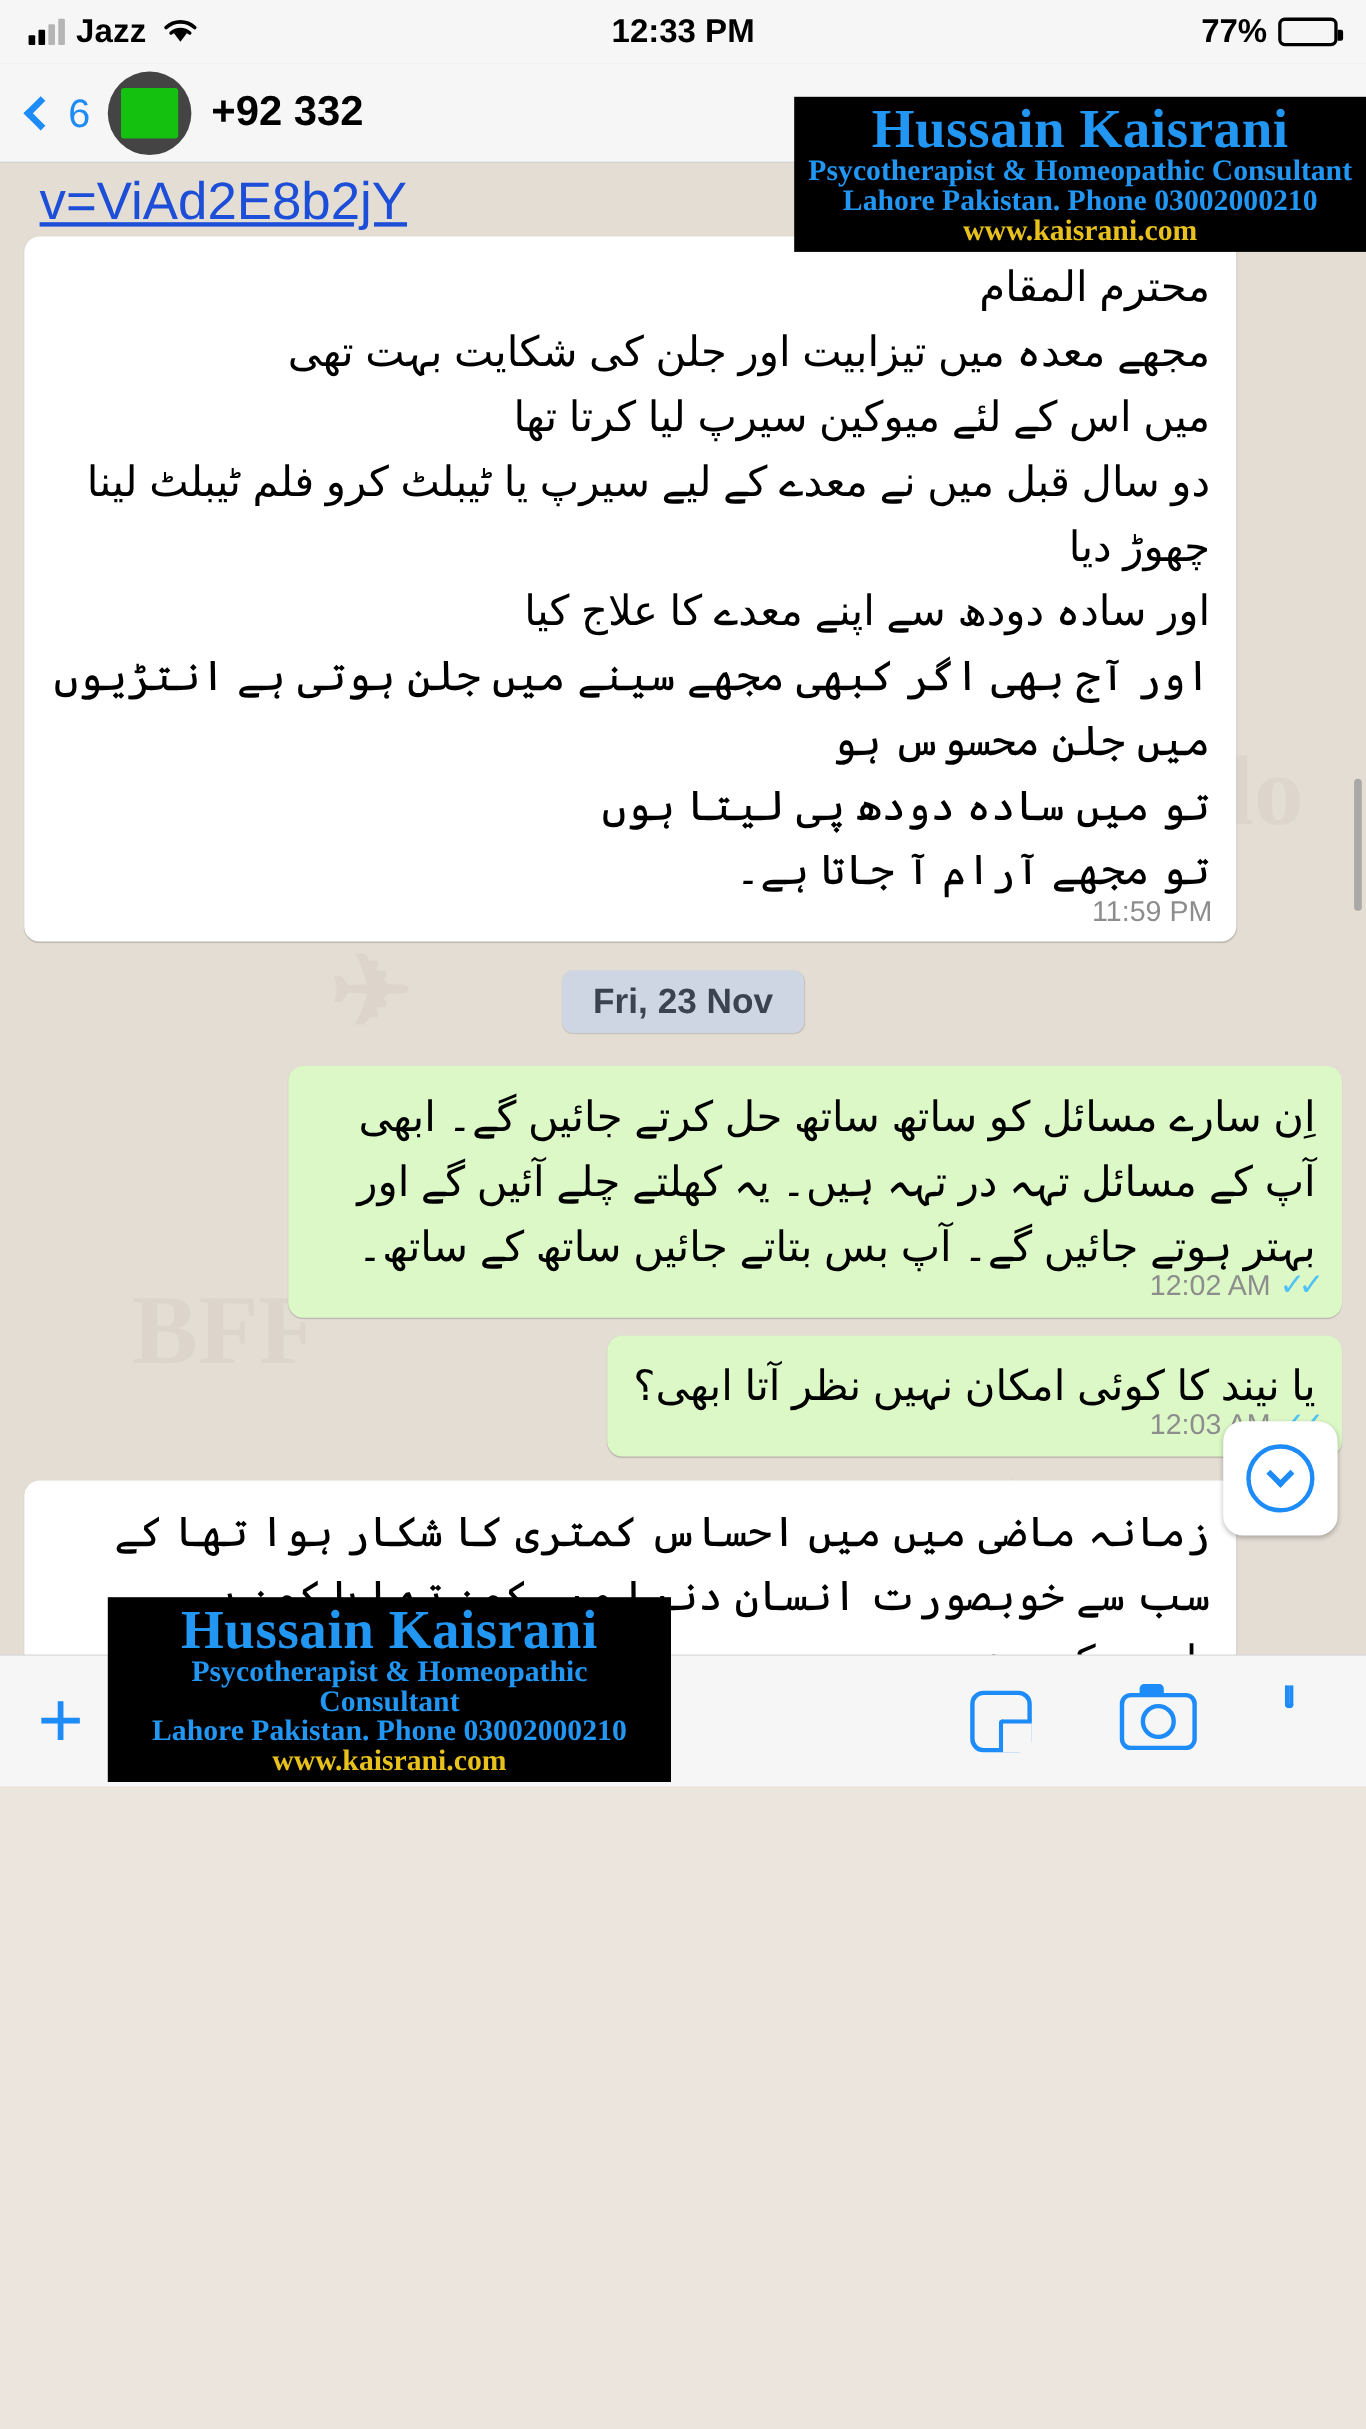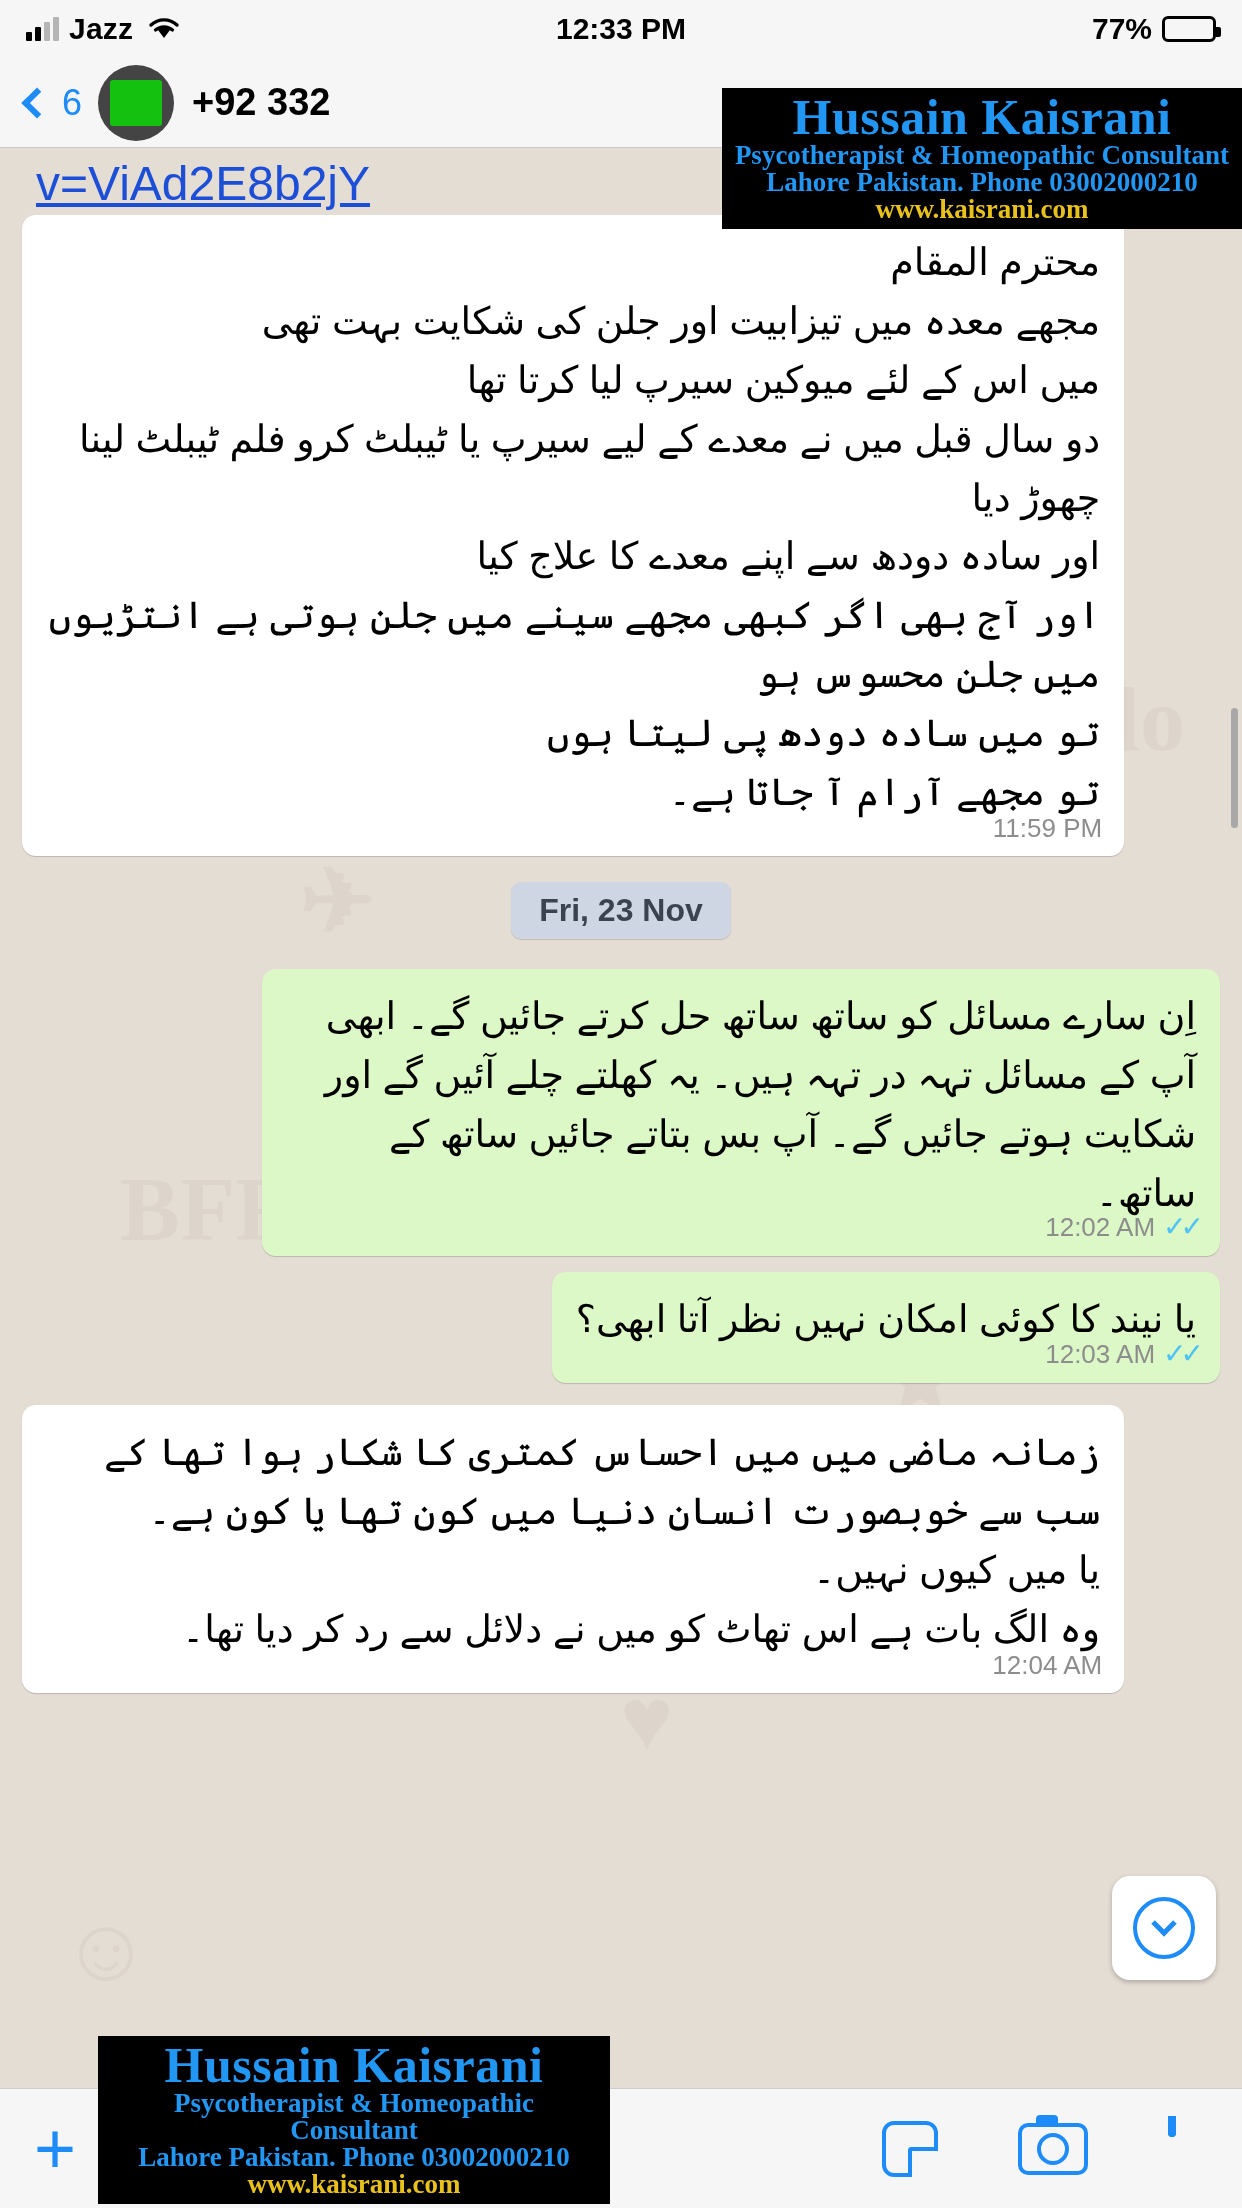--- a/index.html
+++ b/index.html
@@ -4,21 +4,21 @@
 <style>
   * { box-sizing: border-box; margin: 0; padding: 0; }
   html, body {
     width: 1242px; height: 2208px;
     font-family: "Liberation Sans", sans-serif;
     background: #ece5dd;
     overflow: hidden;
   }
   #app {
     position: relative;
-    width: 1242px; height: 2208px;
+    width: 1242px; height: 1624px;
     background: #e4ddd4;
     display: flex; flex-direction: column;
   }
 
   
   .status-bar {
     height: 58px; background: #f6f6f6;
     display: flex; align-items: center;
     padding: 0 26px;
     flex: 0 0 auto;
@@ -293,21 +293,21 @@
         </span>
       </div>
     </div>
 
     <div class="row center" style="margin:26px 0 30px 0;">
       <span class="date-chip">Fri, 23 Nov</span>
     </div>
 
     <div class="row right">
       <div class="bubble out" style="max-width:80%;">
-        <span style="display:block;">اِن سارے مسائل کو ساتھ ساتھ حل کرتے جائیں گے۔ ابھی آپ کے مسائل تہہ در تہہ ہیں۔ یہ کھلتے چلے آئیں گے اور شکایت ہوتے جائیں گے۔ آپ بس بتاتے جائیں ساتھ کے ساتھ۔</span>
+        <span style="display:block;">اِن سارے مسائل کو ساتھ ساتھ حل کرتے جائیں گے۔ ابھی آپ کے مسائل تہہ در تہہ ہیں۔ یہ کھلتے چلے آئیں گے اور بہتر ہوتے جائیں گے۔ آپ بس بتاتے جائیں ساتھ کے ساتھ۔</span>
         <span class="meta">
           <span class="time">12:02 AM</span>
           <span class="ticks">✓✓</span>
         </span>
       </div>
     </div>
 
     <div class="row right">
       <div class="bubble out" style="max-width:70%;">
         <span style="display:block;">یا نیند کا کوئی امکان نہیں نظر آتا ابھی؟</span>

